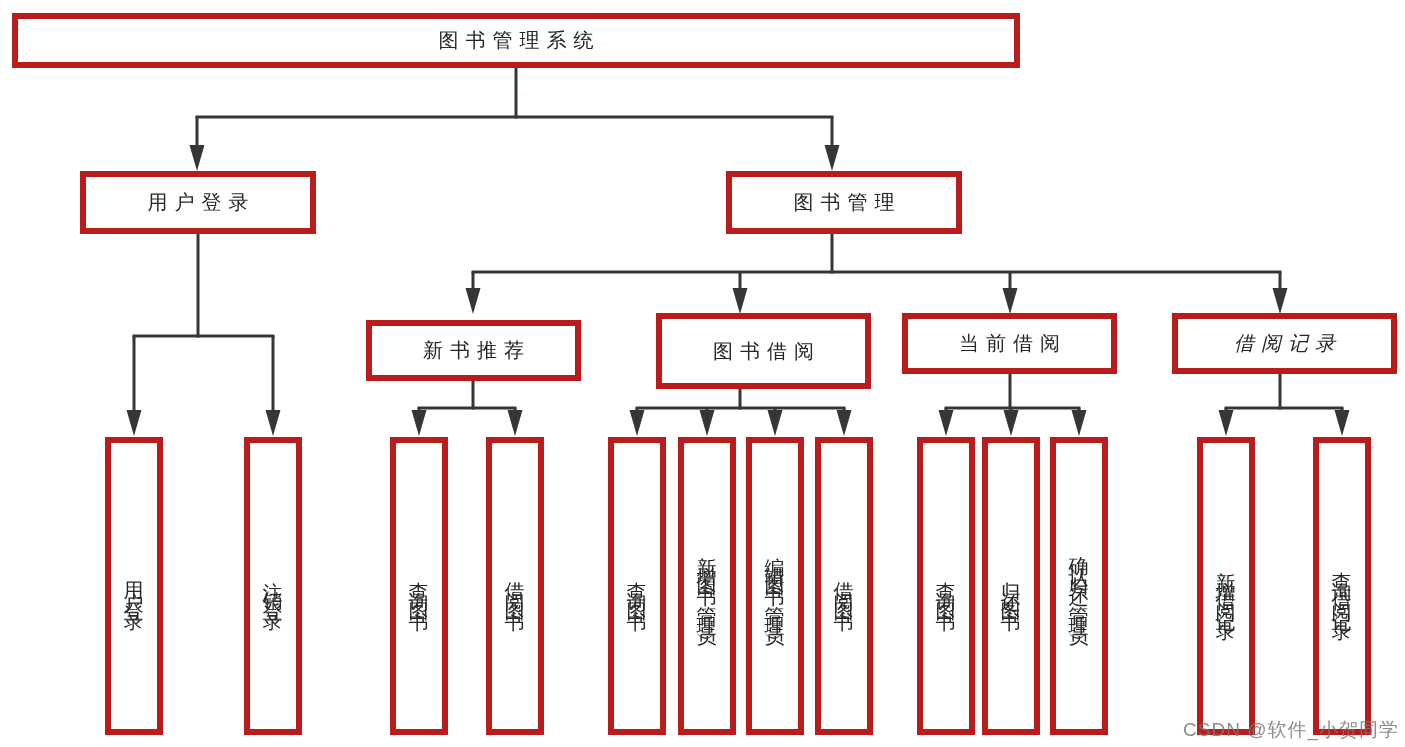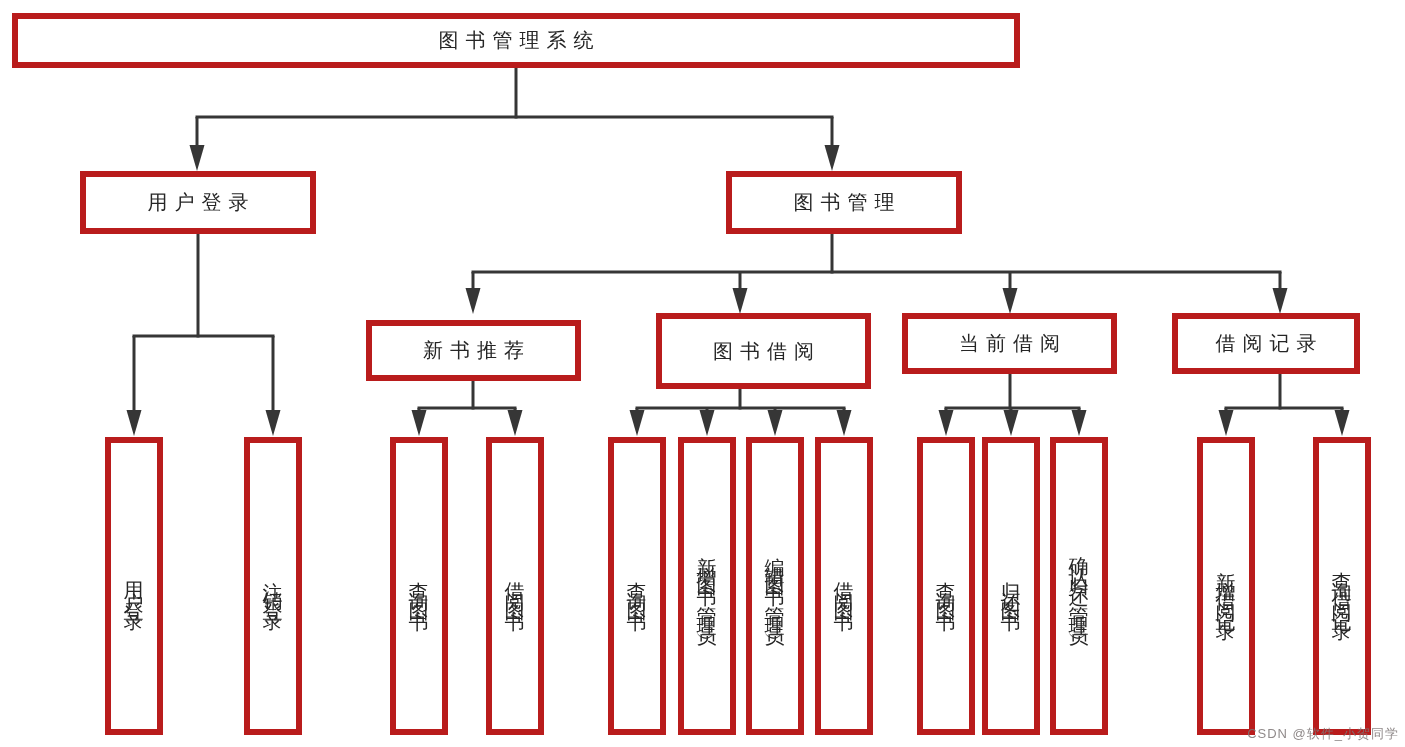--- a/index.html
+++ b/index.html
@@ -49,36 +49,36 @@
   }
   
   .n-root   { left: 12px;   top: 13px;  width: 1008px; height: 55px; }
   
   .n-l1a    { left: 80px;   top: 171px; width: 236px;  height: 63px; }
   .n-l1b    { left: 714px;  top: 171px; width: 236px;  height: 63px; margin-left: 12px; }
   
   .n-l2a    { left: 366px;  top: 320px; width: 215px;  height: 61px; }
   .n-l2b    { left: 633px;  top: 313px; width: 215px;  height: 76px; margin-left: 23px; }
   .n-l2c    { left: 902px;  top: 313px; width: 215px;  height: 61px; }
-  .n-l2d    { left: 1172px; top: 313px; width: 188px;  height: 61px; }
+  .n-l2d    { left: 1172px; top: 313px; width: 225px;  height: 61px; font-style: italic; }
   
   .leaf     { top: 437px; width: 58px; height: 298px; }
   .n-g1a { left: 105px; }  .n-g1b { left: 244px; }
   .n-g2a { left: 390px; }  .n-g2b { left: 486px; }
   .n-g3a { left: 608px; }  .n-g3b { left: 678px; }
   .n-g3c { left: 746px; }  .n-g3d { left: 815px; }
   .n-g4a { left: 917px; }  .n-g4b { left: 982px; }
   .n-g4c { left: 1050px; }
   .n-g5a { left: 1197px; } .n-g5b { left: 1313px; }
 
   #watermark {
     position: absolute;
     right: 6px;
     bottom: 4px;
-    font-size: 13px;
+    font-size: 19px;
     letter-spacing: 1px;
     color: rgba(125, 118, 118, 0.85);
     z-index: 3;
     white-space: nowrap;
   }
 </style>
 </head>
 <body>
 
 <svg id="connectors" width="1405" height="747" viewBox="0 0 1405 747" xmlns="http://www.w3.org/2000/svg">

